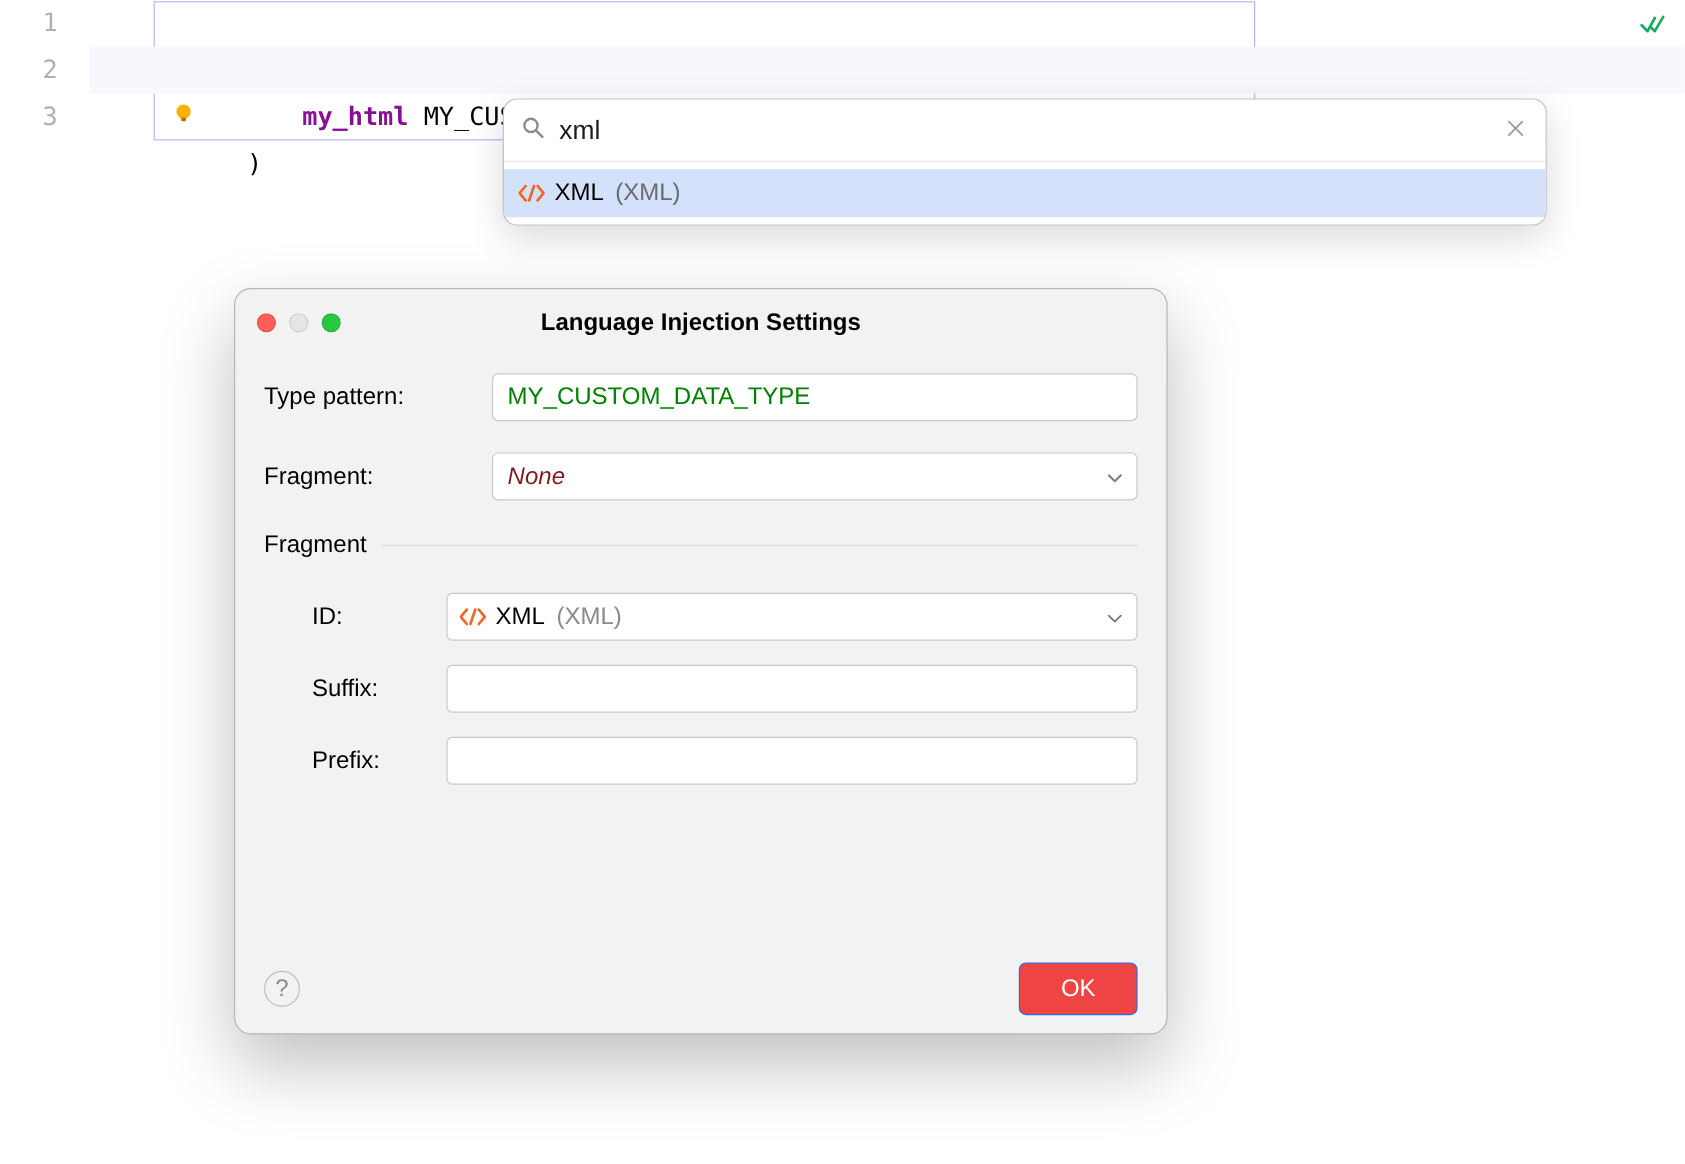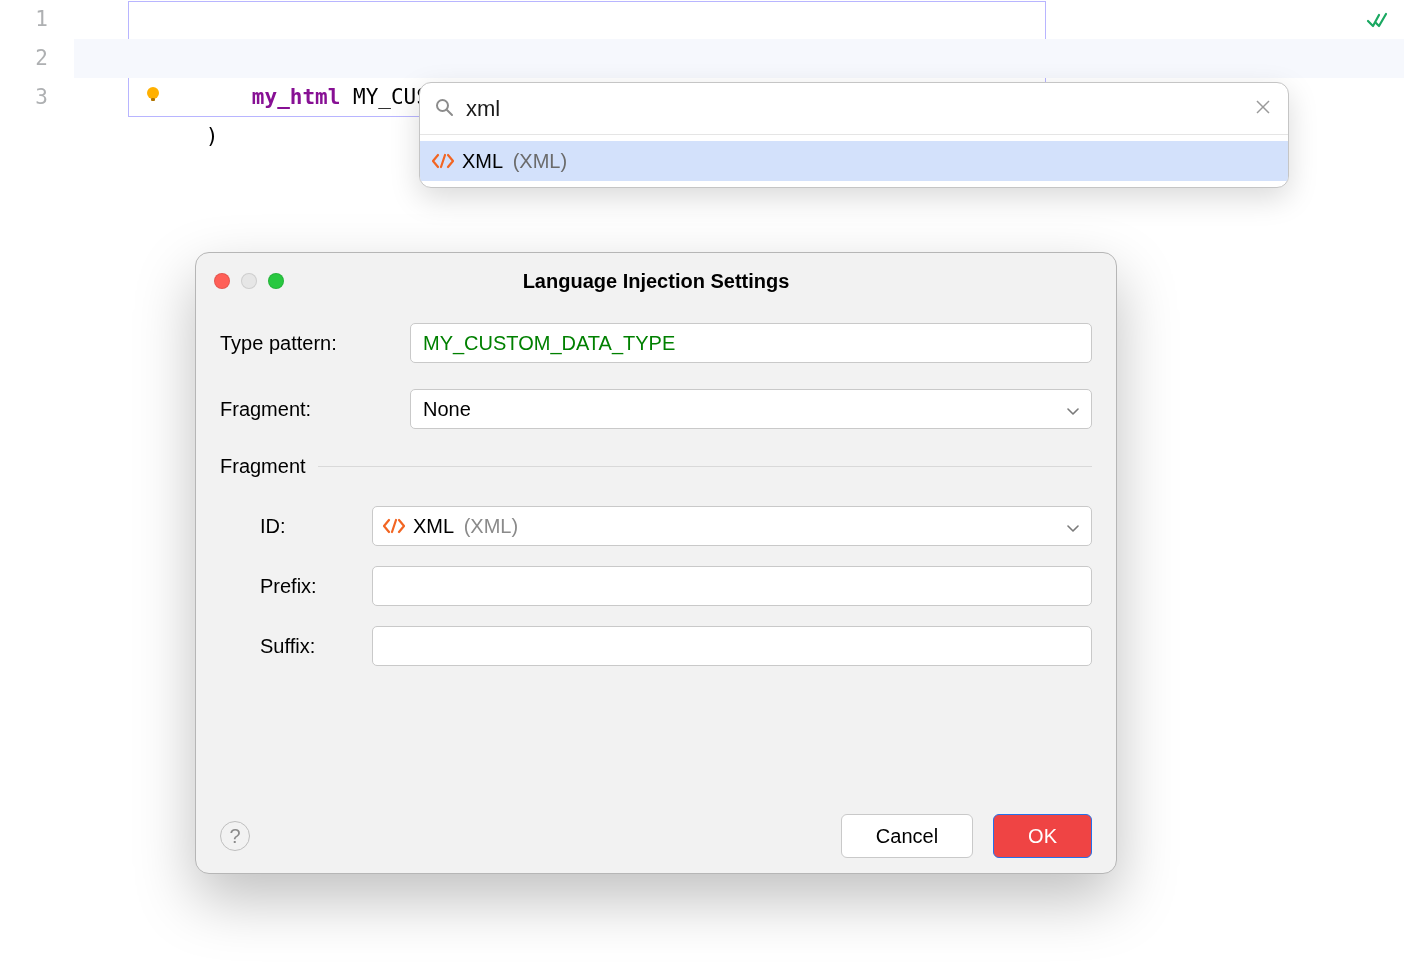--- a/index.html
+++ b/index.html
@@ -119,23 +119,23 @@
     background: #d3e1fb;
     cursor: pointer;
   }
   .ac-item .tag-icon { margin-right: 8px; }
   .ac-secondary { color: #6b6b6b; margin-left: 2px; }
   .ac-pad { height: 6px; }
 
   
   .dialog {
     position: absolute;
-    top: 252px;
+    top: 240px;
     left: 195px;
-    width: 922px;
+    width: 778px;
     height: 622px;
     background: #f2f2f2;
     border: 1px solid #b6b6b6;
     border-radius: 14px;
     box-shadow: 0 25px 60px rgba(0,0,0,0.25);
     display: flex;
     flex-direction: column;
     z-index: 40;
   }
   .dlg-titlebar {
@@ -203,21 +203,22 @@
     padding: 0 12px;
     font-family: inherit;
     outline: none;
     display: flex;
     align-items: center;
   }
   .text-input.green { color: #008000; font-weight: 500; }
   .select-input {
     padding-right: 36px;
     position: relative;
-    color: #000000;
+    color: #7f1d1d;
+    font-style: italic;
     cursor: pointer;
     justify-content: space-between;
   }
   .select-input .chev, .combo .chev {
     position: absolute;
     right: 12px;
     color: #7a7a7a;
     font-style: normal;
   }
   .combo {
@@ -406,30 +407,29 @@
           <span class="combo-secondary">(XML)</span>
         <span class="chev">
           <svg width="12" height="8" viewBox="0 0 12 8">
               <path d="M1 1 L6 6 L11 1" stroke="#7a7a7a" stroke-width="1.6" fill="none" stroke-linecap="round" stroke-linejoin="round"></path>
             </svg>
         </span>
       </div>
     </div>
 
     <div class="form-row tight">
+      <div class="form-label indent">Suffix:</div>
+      <input class="text-input" type="text" value="" style="">
+    </div>
+
+    <div class="form-row tight">
       <div class="form-label indent">Prefix:</div>
-      <input class="text-input" type="text" value="" style="">
-    </div>
-
-    <div class="form-row tight">
-      <div class="form-label indent">Suffix:</div>
       <input class="text-input" type="text" value="" style="">
     </div>
 
   </div>
 
   <div class="dlg-footer">
     <span class="help-btn">?</span>
     <span class="spacer"></span>
-    <button class="btn">Cancel</button>
     <button class="btn primary">OK</button>
   </div>
 </div>
 
 </body></html>

